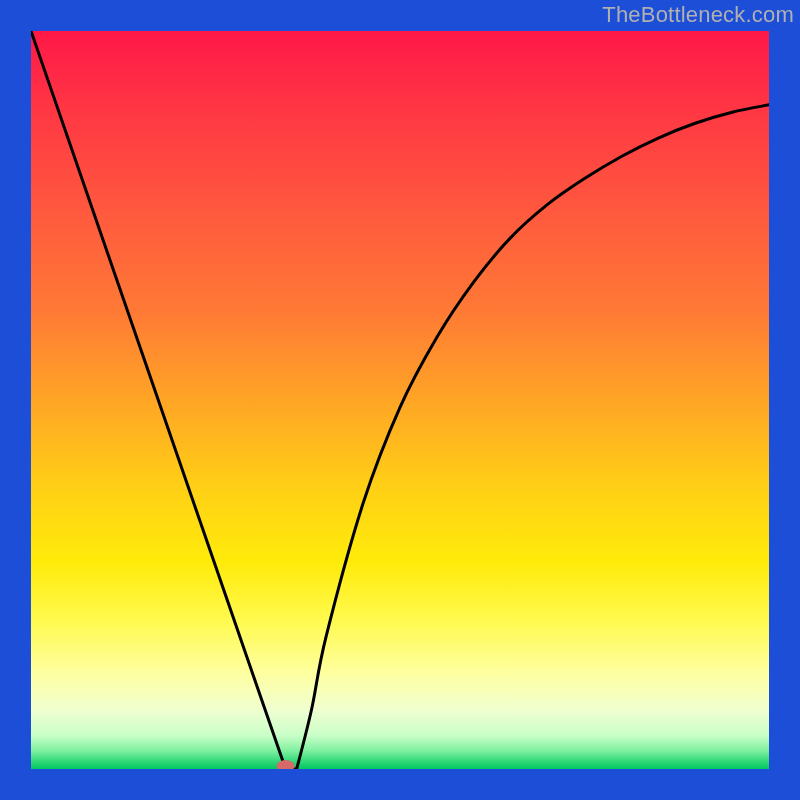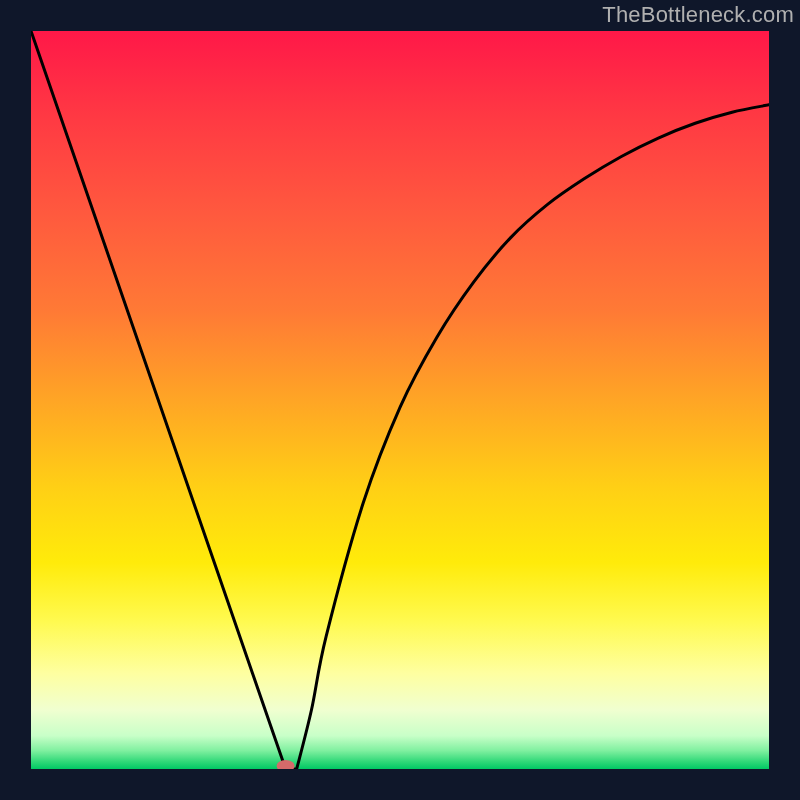--- a/index.html
+++ b/index.html
@@ -7,21 +7,21 @@
     padding: 0;
     width: 800px;
     height: 800px;
     overflow: hidden;
     background: #000;
     font-family: Arial, Helvetica, sans-serif;
   }
   .outer {
     width: 800px;
     height: 800px;
-    background: #0f172a;
+    background: #1d4ed8;
     position: relative;
   }
   .watermark {
     position: absolute;
     top: 2px;
     right: 6px;
     color: #b0b0b0;
     font-size: 22px;
     font-weight: 400;
     letter-spacing: 0.2px;

